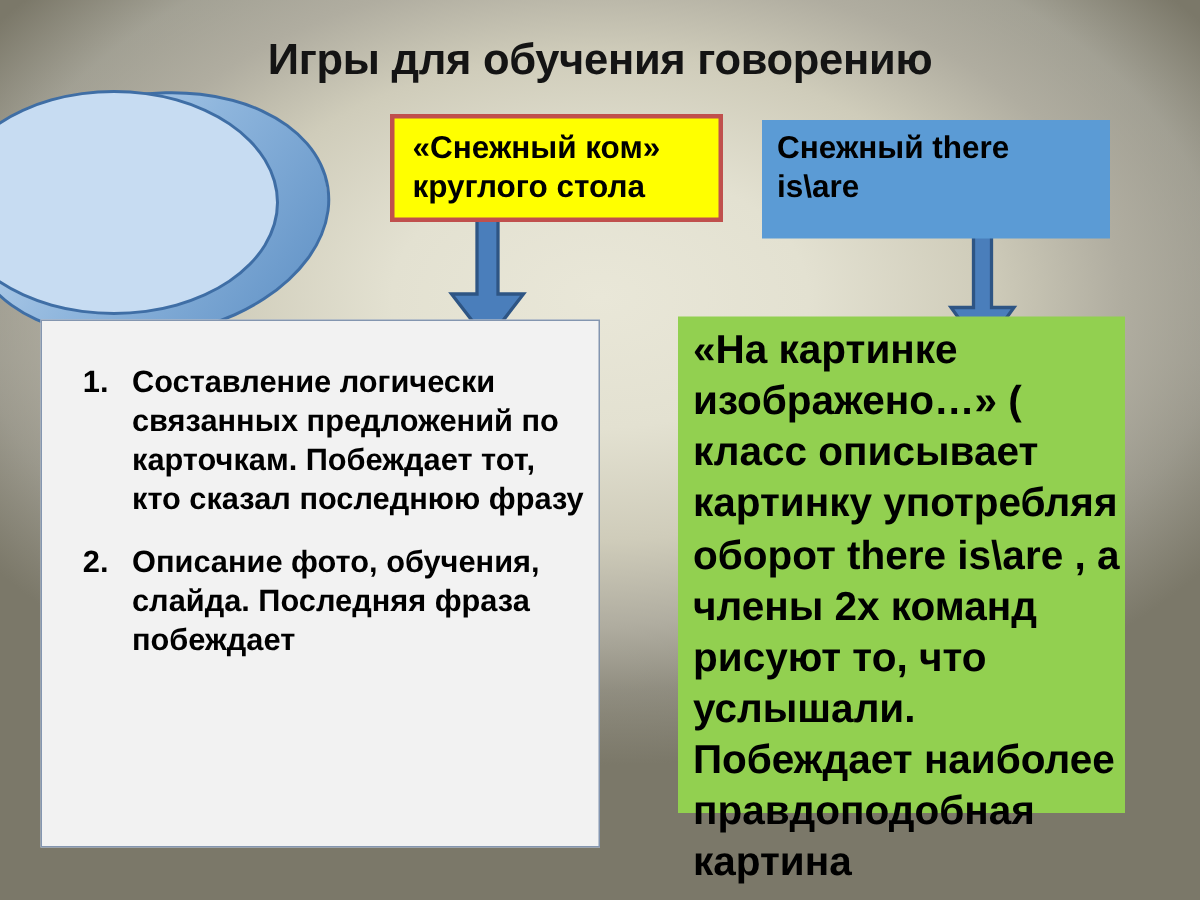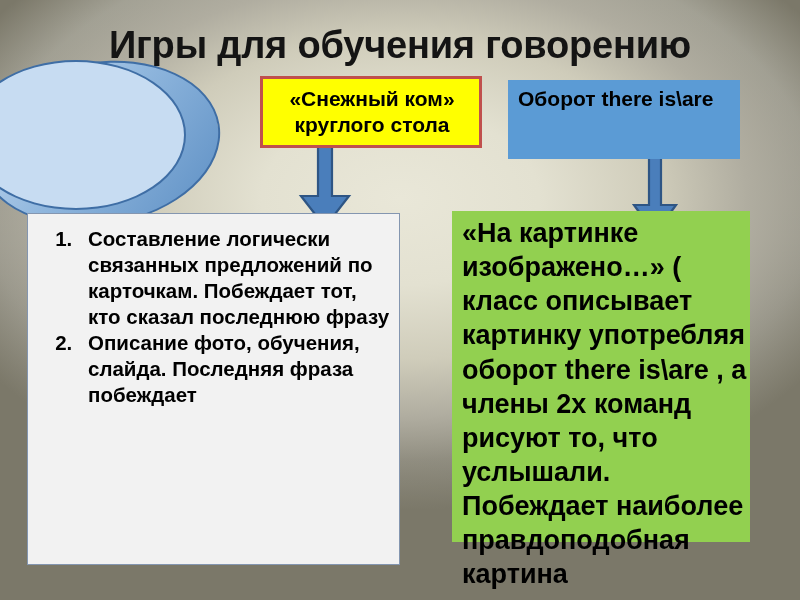--- a/index.html
+++ b/index.html
@@ -54,21 +54,21 @@
     box-sizing: border-box;
   }
 
   
   #title {
     position: absolute;
     left: 0;
     top: 24px;
     width: 800px;
     text-align: center;
-    font-size: 38px;
+    font-size: 29px;
     font-weight: bold;
     color: #141414;
     letter-spacing: -0.2px;
     white-space: nowrap;
     z-index: 6;
   }
 
   
   .arrow {
     position: absolute;
@@ -84,21 +84,20 @@
     height: 72px;
     background: #ffff00;
     border: 3px solid #c0504d;
     box-sizing: border-box;
     padding: 7px 10px 0 12px;
     z-index: 5;
     font-size: 21px;
     font-weight: bold;
     line-height: 1.22;
     color: #000;
-    text-align: center;
   }
 
   
   #blue-box {
     position: absolute;
     left: 508px;
     top: 80px;
     width: 232px;
     height: 79px;
     background: #5b9bd5;
@@ -127,21 +126,21 @@
   ol.numlist {
     margin: 0;
     padding: 0 0 0 46px;
     list-style-position: outside;
   }
   ol.numlist li {
     font-size: 20.5px;
     font-weight: bold;
     line-height: 1.265;
     color: #000;
-    margin: 0 0 0 0;
+    margin: 16px 0 0 0;
     padding-left: 10px;
   }
   ol.numlist li::marker {
     font-weight: bold;
     font-size: 20.5px;
   }
 
   
   #green-box {
     position: absolute;
@@ -170,21 +169,21 @@
 
 <div id="slide">
 
   <div class="ellipse-back"></div>
   <div class="ellipse-front"></div>
 
   <div id="title">Игры для обучения говорению</div>
 
   <div id="yellow-box">«Снежный ком» круглого стола</div>
 
-  <div id="blue-box">Оборот there is\are</div>
+  <div id="blue-box">Снежный there is\are</div>
 
   <svg class="arrow" style="left:297px; top:146px;" width="56" height="84" viewBox="0 0 56 84">
     <polygon points="21,0 35,0 35,50 52,50 28,81 4,50 21,50" fill="#4a7ebb" stroke="#2e5584" stroke-width="2.2"></polygon>
   </svg>
 
   <svg class="arrow" style="left:631px; top:157px;" width="48" height="80" viewBox="0 0 48 80">
     <polygon points="18,0 30,0 30,48 45,48 24,77 3,48 18,48" fill="#4a7ebb" stroke="#2e5584" stroke-width="2.2"></polygon>
   </svg>
 
   <div id="white-box">

